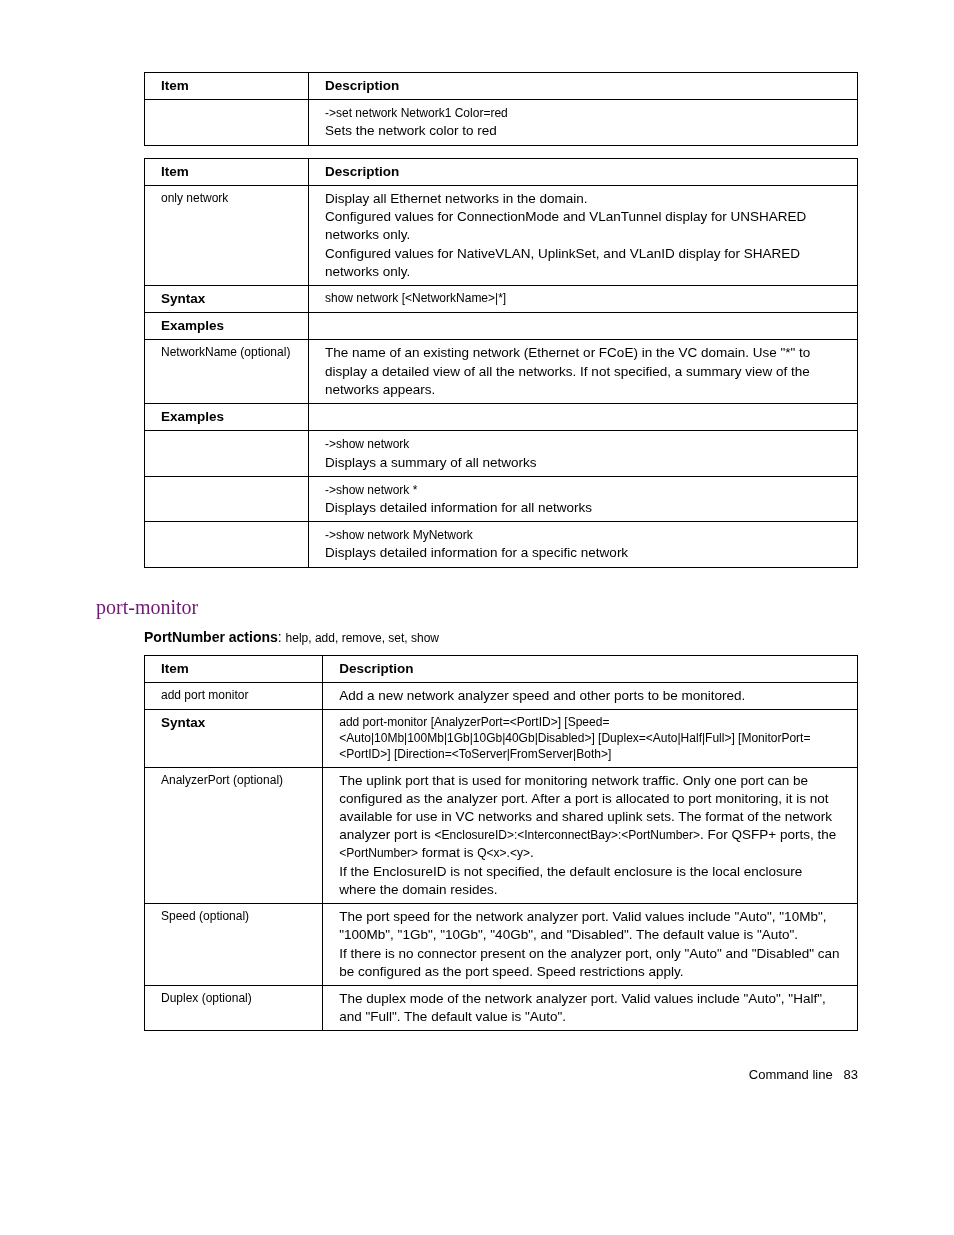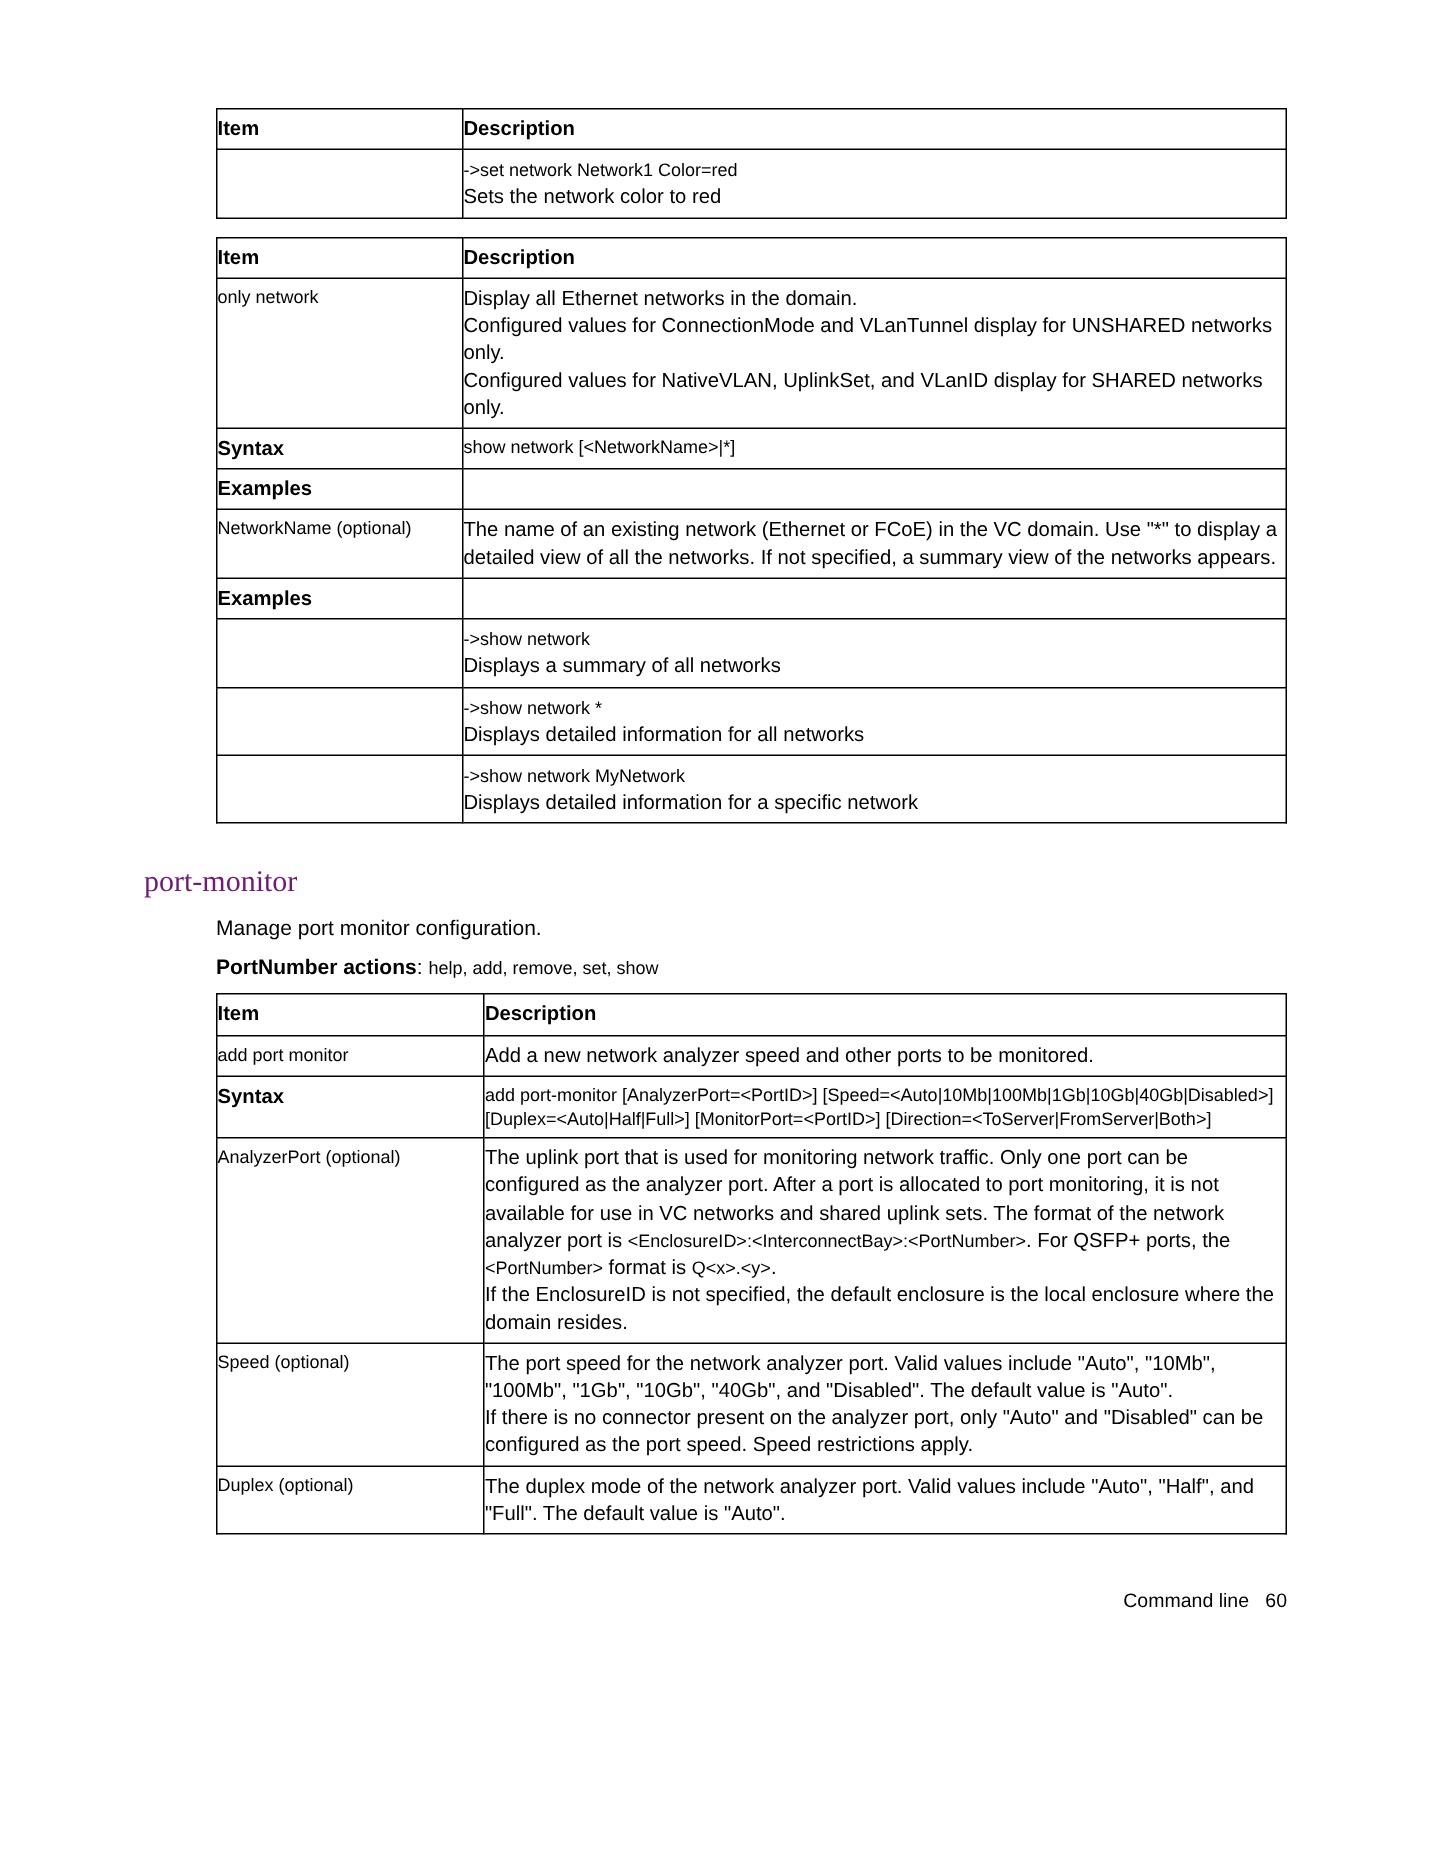--- a/index.html
+++ b/index.html
@@ -19,21 +19,21 @@
     margin-left: 48px;
   }
   table {
     border-collapse: collapse;
     width: 100%;
     table-layout: fixed;
     margin-bottom: 12px;
   }
   table th, table td {
     border: 1px solid #000;
-    padding: 4px 0;
+    padding: 4px 16px;
     vertical-align: top;
     text-align: left;
     font-size: 13.5px;
     line-height: 1.35;
     margin-left: 42px;
   }
   table th {
     font-weight: bold;
     background: #fff;
   }
@@ -149,21 +149,20 @@
     </tr>
   </tbody>
     </table>
 
 </div>
 
 <h2 class="section-title">port-monitor</h2>
 
 <div class="content">
 
-  <p class="body-text">Manage port monitor configuration.</p>
   <p class="supported">
     <span class="bold">PortNumber actions</span><span>: </span><span class="mono">help, add, remove, set, show</span>
   </p>
 
   <table>
     <colgroup>
         <col class="col-item3">
         <col class="col-desc3">
       </colgroup>
     <tbody>
@@ -194,14 +193,14 @@
     <tr>
       <td class="mono">Duplex (optional)</td>
       <td>The duplex mode of the network analyzer port. Valid values include "Auto", "Half", and "Full". The default value is "Auto".</td>
     </tr>
   </tbody>
     </table>
 
 </div>
 
 <div class="footer">
-  <span>Command line</span>&nbsp;&nbsp;&nbsp;<span>60</span>
+  <span>Command line</span>&nbsp;&nbsp;&nbsp;<span>83</span>
 </div>
 
 </body></html>

